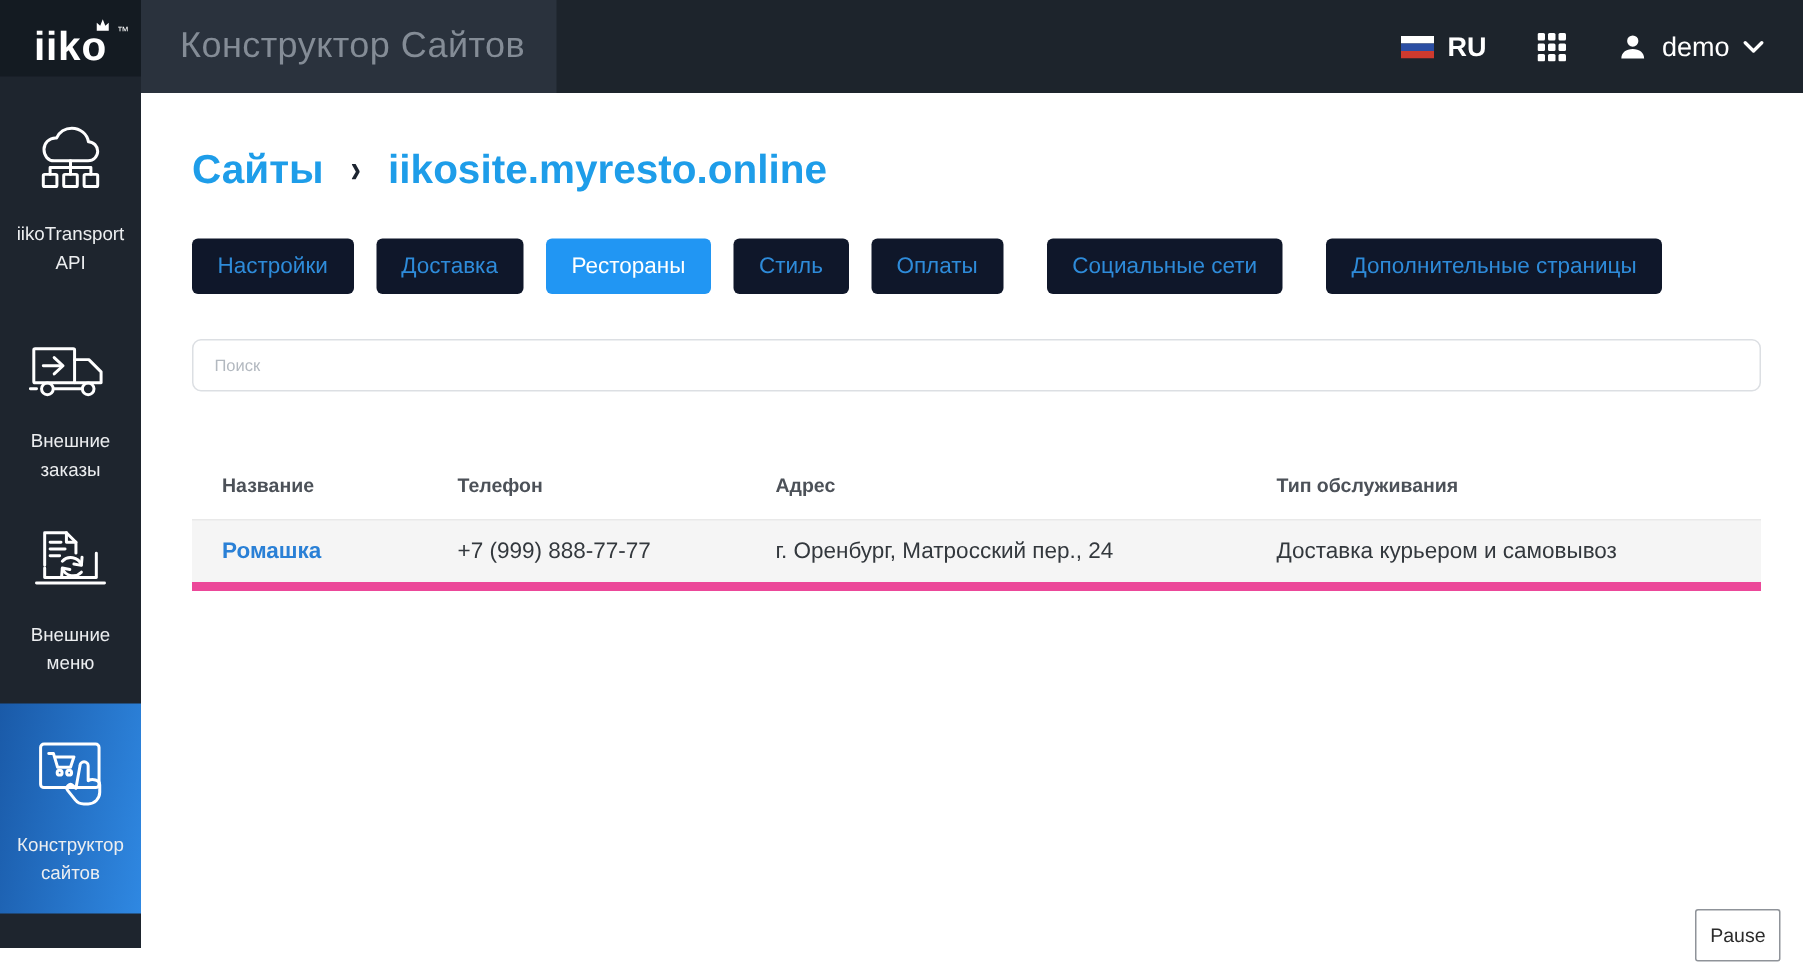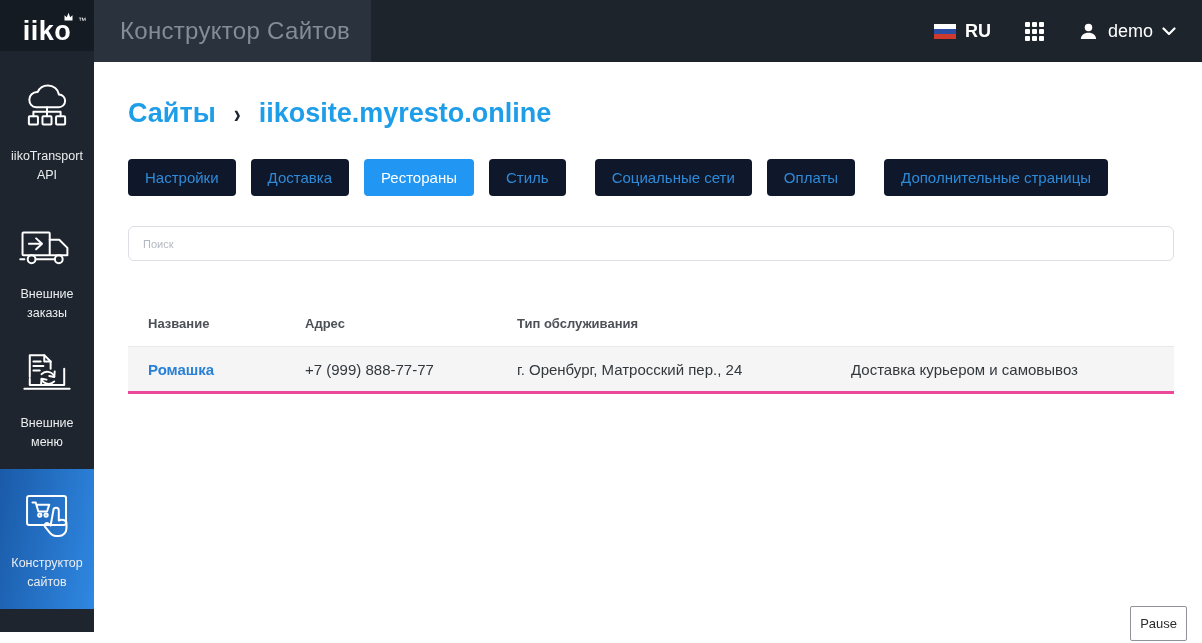--- a/index.html
+++ b/index.html
@@ -43,21 +43,21 @@
   .tab.gap-lg { margin-left:14px; }
 
   .search-wrap { margin-top:30px; }
   .search-input { width:100%; height:35px; border:1px solid #dcdfe3; border-radius:6px; padding:0 14px; font-size:11px; font-family:"Liberation Sans", sans-serif; color:#333; outline:none; }
   .search-input::placeholder { color:#b3b9c0; }
 
   .table { margin-top:40px; width:100%; }
   .t-row { display:grid; grid-template-columns:157px 212px 334px 1fr; align-items:center; }
   .t-head { height:45px; }
   .t-head .cell { color:#4c5158; font-size:13px; font-weight:700; }
-  .t-body-row { height:48px; background:#f5f5f5; border-top:1px solid #e9e9e9; border-bottom:3px solid #ec4899; cursor:pointer; }
+  .t-body-row { height:48px; background:#f5f5f5; border-top:1px solid #e9e9e9; border-bottom:6px solid #ec4899; cursor:pointer; }
   .cell { padding-left:20px; white-space:nowrap; overflow:hidden; }
   .cell-name { color:#2a80d6; font-size:15px; font-weight:bold; cursor:pointer; }
   .cell-val { color:#33383d; font-size:15px; }
 
   .pause-btn { position:absolute; right:15px; bottom:2px; padding:9px 9px; background:#fff; border:1px solid #8f9399; border-radius:2px; font-size:13px; color:#2b2b2b; font-family:"Liberation Sans", sans-serif; cursor:pointer; }
 
   svg { display:block; }
 </style>
 </head>
 <body>
@@ -171,32 +171,33 @@
       <span class="bc-link">Сайты</span>
       <span class="bc-sep">›</span>
       <span class="bc-current">iikosite.myresto.online</span>
     </div>
 
     <div class="tabs">
       <button class="tab">Настройки</button>
       <button class="tab">Доставка</button>
       <button class="tab active">Рестораны</button>
       <button class="tab">Стиль</button>
+      <button class="tab">Оплаты</button>
       <button class="tab gap-lg">Социальные сети</button>
-      <button class="tab">Оплаты</button>
       <button class="tab gap-lg">Дополнительные страницы</button>
     </div>
 
     <div class="search-wrap">
       <input class="search-input" type="text" placeholder="Поиск" style="">
     </div>
 
     <div class="table">
       <div class="t-row t-head">
         <div class="cell">Название</div>
+        <div class="cell">Телефон</div>
         <div class="cell">Адрес</div>
         <div class="cell">Тип обслуживания</div>
       </div>
       <div class="t-row t-body-row">
         <div class="cell cell-name">Ромашка</div>
         <div class="cell cell-val">+7 (999) 888-77-77</div>
         <div class="cell cell-val">г. Оренбург, Матросский пер., 24</div>
         <div class="cell cell-val">Доставка курьером и самовывоз</div>
       </div>
     </div>

